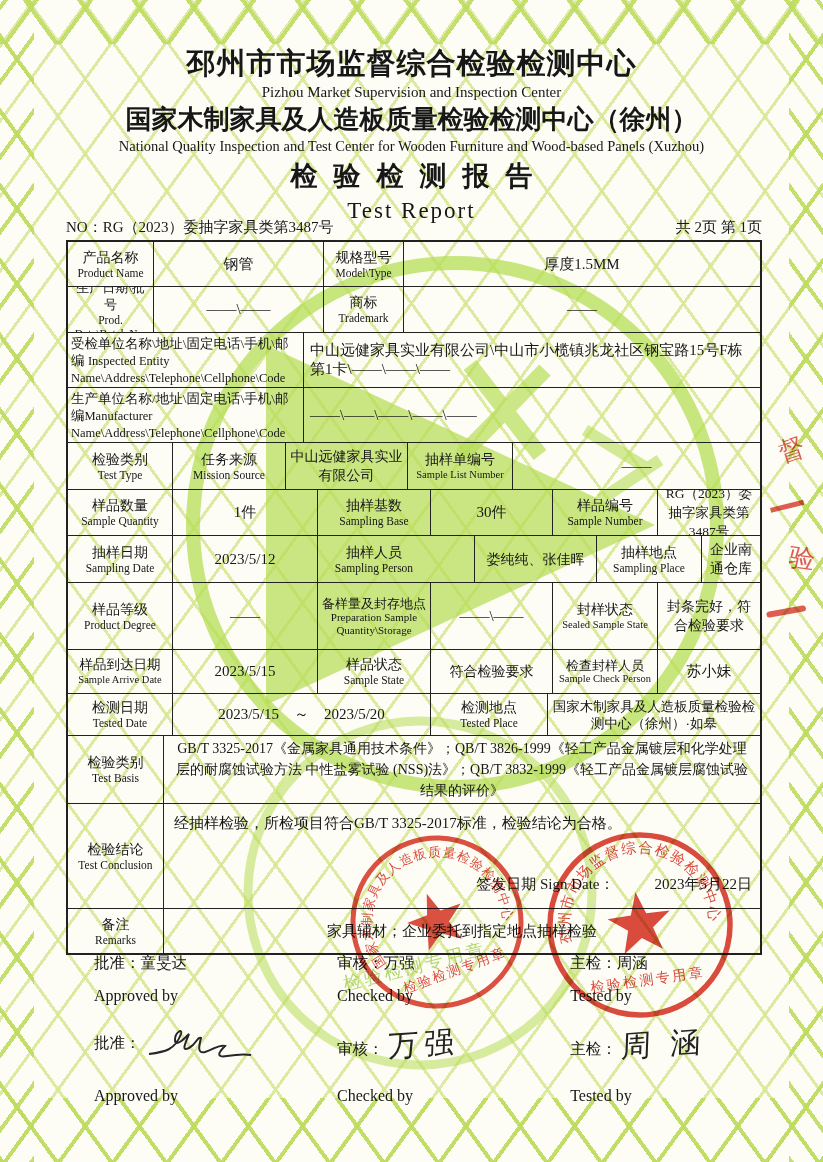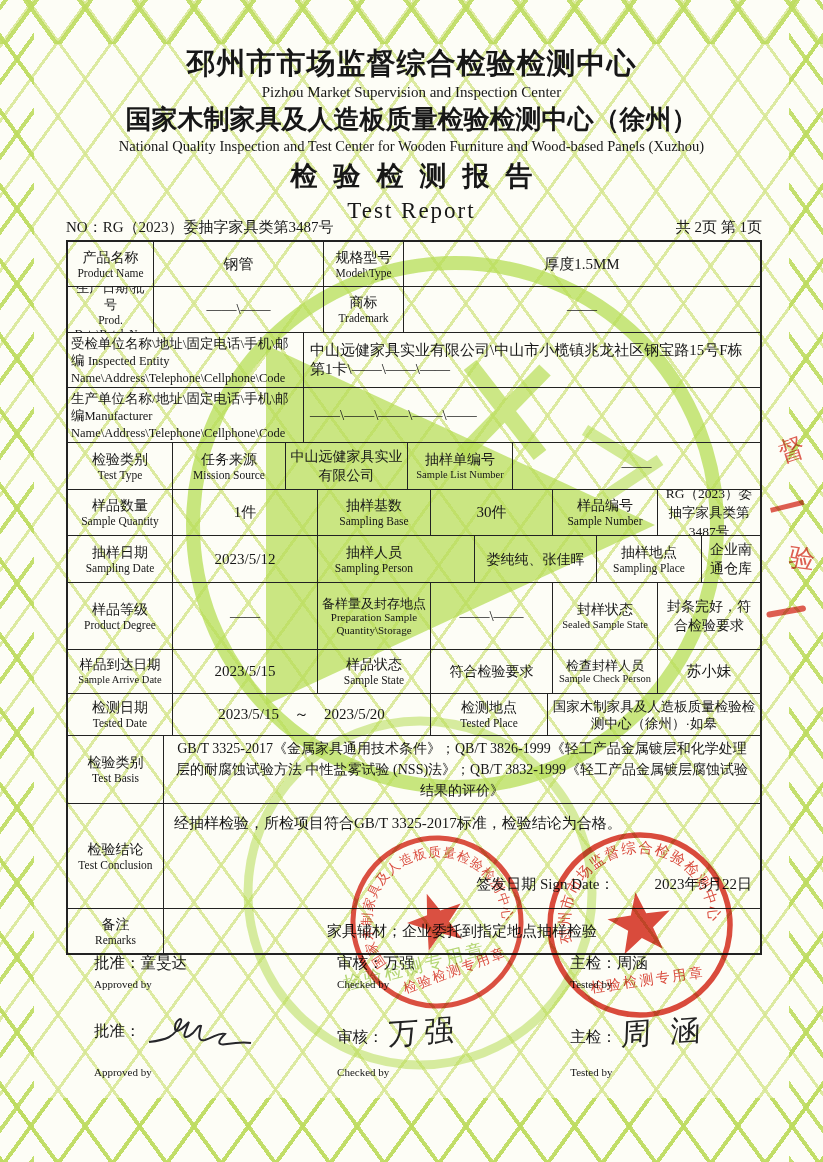--- a/index.html
+++ b/index.html
@@ -44,21 +44,21 @@
   .wide-label .en{font-size:12.5px;}
   .concl{position:relative;justify-content:flex-start;padding-top:10px;}
   .signline{position:absolute;right:8px;bottom:14px;font-size:15px;}
   .signline .gap{display:inline-block;width:40px;}
 
   .sig{position:absolute;left:48px;top:952px;width:700px;}
   .sigrow{display:flex;}
   .sigcol{width:33.3%;box-sizing:border-box;}
   .c1{padding-left:46px;} .c2{padding-left:56px;} .c3{padding-left:56px;}
   .sig .pr{font-size:15.5px;line-height:22px;}
-  .sig .en{font-size:11px;line-height:20px;}
+  .sig .en{font-size:16px;line-height:20px;margin-top:12px;}
   .handrow{margin-top:14px;align-items:center;height:48px;}
   .hand{font-size:30px;transform:rotate(-4deg) skewX(-6deg);display:inline-block;color:#222;letter-spacing:6px;}
   .scribble{vertical-align:middle;}
   .sig .lbl{font-size:15.5px;}
 
   .wm,.stamps{position:absolute;left:0;top:0;pointer-events:none;}
   .stamps{mix-blend-mode:multiply;}
 </style>
 </head>
 <body>

